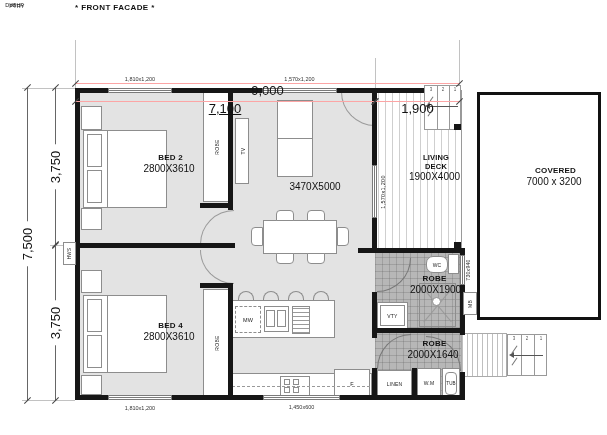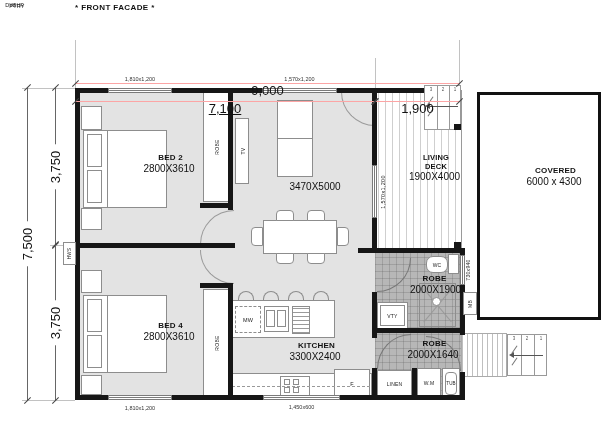--- a/index.html
+++ b/index.html
@@ -98,21 +98,21 @@
   <div class="ext" style="left:50px;top:245px;width:25px;height:1px;"></div>
   <div class="ext" style="left:22px;top:400px;width:53px;height:1px;"></div>
 
   <div class="floor" style="left:78px;top:91px;width:298px;height:307px;"></div>
   <div class="wetfloor" style="left:375px;top:251px;width:88px;height:147px;"></div>
   <div class="deckfloor" style="left:378px;top:90px;width:83px;height:159px;"></div>
 
   <div class="carport" style="left:477px;top:92px;width:124px;height:228px;"></div>
   <div class="room" style="left:477px;top:166px;width:124px;">
     <div class="rname">COVERED</div>
-    <div class="rsize">6000 x 4300</div>
+    <div class="rsize">7000 x 3200</div>
   </div>
 
   <div class="wall" style="left:75px;top:88px;width:349px;height:5px;"></div>
   <div class="wall" style="left:75px;top:88px;width:5px;height:312px;"></div>
   <div class="wall" style="left:75px;top:395px;width:390px;height:5px;"></div>
   <div class="wall" style="left:372px;top:88px;width:5px;height:165px;"></div>
   <div class="wall" style="left:358px;top:248px;width:107px;height:5px;"></div>
   <div class="wall" style="left:460px;top:253px;width:5px;height:82px;"></div>
   <div class="wall" style="left:460px;top:372px;width:5px;height:28px;"></div>
   <div class="wall" style="left:75px;top:243px;width:160px;height:5px;"></div>
@@ -153,24 +153,20 @@
     <div class="rsize">3470X5000</div>
     </div>
   <div class="room" style="left:378px;top:153px;width:83px;z-index:6;">
     <div class="rname" style="font-size:7.5px;">LIVING DECK</div>
     <div class="rsize">1900X4000</div>
     </div>
   <div class="room" style="left:80px;top:321px;width:148px;">
     <div class="rname">BED 4</div>
     <div class="rsize">2800X3610</div>
     </div>
-  <div class="room" style="left:240px;top:341px;width:120px;">
-    <div class="rname">KITCHEN</div>
-    <div class="rsize">3300X2400</div>
-    </div>
   <div class="room" style="left:380px;top:274px;width:76px;">
     <div class="rname">ROBE</div>
     <div class="rsize">2000X1900</div>
     </div>
   <div class="room" style="left:377px;top:339px;width:82px;">
     <div class="rname">ROBE</div>
     <div class="rsize">2000X1640</div>
     </div>
 
   <div class="fixture" style="left:81px;top:106px;width:21px;height:24px;"></div>

